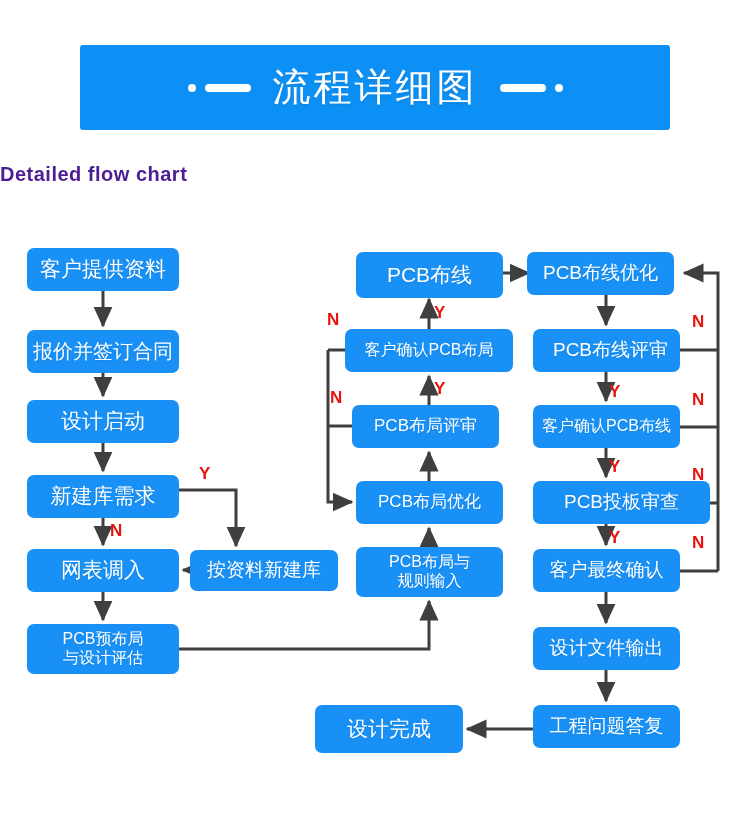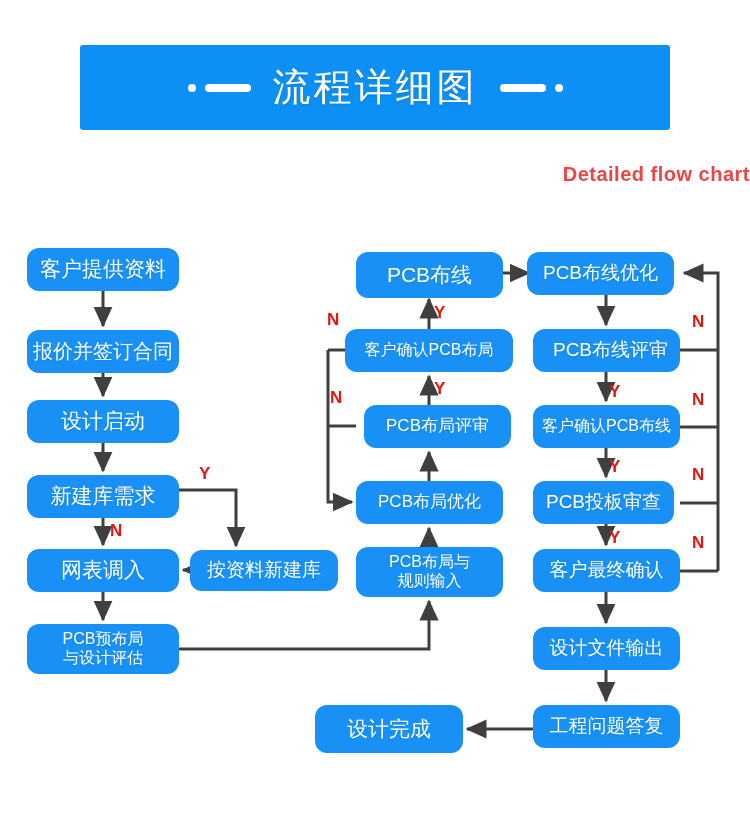--- a/index.html
+++ b/index.html
@@ -16,27 +16,27 @@
   }
   .banner-title{
     color:#ffffff;font-size:38px;font-weight:normal;letter-spacing:3px;
     text-shadow:0 2px 3px rgba(0,0,0,.10);
     white-space:nowrap;
   }
   .deco{display:flex;align-items:center;gap:9px;}
   .deco .dot{width:8px;height:8px;border-radius:50%;background:#ffffff;}
   .deco .bar{width:46px;height:8px;border-radius:4px;background:#ffffff;}
   .subtitle{
-    position:absolute;left:0;top:163px;width:750px;text-align:right;
-    color:#ef4444;font-size:20px;font-weight:bold;letter-spacing:.5px;
+    position:absolute;left:0;top:163px;width:750px;text-align:left;
+    color:#4c1d95;font-size:20px;font-weight:bold;letter-spacing:.5px;
   }
   .canvas{position:absolute;left:0;top:0;width:750px;height:829px;}
   svg.wires{position:absolute;left:0;top:0;width:750px;height:829px;}
   .node{
-    position:absolute;background:#1890f5;border-radius:12px;
+    position:absolute;background:#1890f5;border-radius:7px;
     color:#ffffff;display:flex;align-items:center;justify-content:center;
     text-align:center;line-height:1.18;box-sizing:border-box;
     text-shadow:0 1px 2px rgba(0,0,0,.08);
     white-space:pre-line;
   }
   .lbl{
     position:absolute;color:#e8140f;font-size:17px;font-weight:bold;
     font-family:"Liberation Sans","DejaVu Sans",sans-serif;
   }
 </style>
@@ -114,27 +114,27 @@
   <div class="node" style="left:27px;top:330px;width:152px;height:43px;font-size:20px;">报价并签订合同</div>
   <div class="node" style="left:27px;top:400px;width:152px;height:43px;font-size:21px;">设计启动</div>
   <div class="node" style="left:27px;top:475px;width:152px;height:43px;font-size:21px;">新建库需求</div>
   <div class="node" style="left:27px;top:549px;width:152px;height:43px;font-size:21px;">网表调入</div>
   <div class="node" style="left:190px;top:550px;width:148px;height:41px;font-size:19px;">按资料新建库</div>
   <div class="node" style="left:27px;top:624px;width:152px;height:50px;font-size:16px;">PCB预布局
 与设计评估</div>
   <div class="node" style="left:356px;top:547px;width:147px;height:50px;font-size:16px;">PCB布局与
 规则输入</div>
   <div class="node" style="left:356px;top:481px;width:147px;height:43px;font-size:17px;">PCB布局优化</div>
-  <div class="node" style="left:364px;top:405px;width:147px;height:43px;font-size:17px;">PCB布局评审</div>
+  <div class="node" style="left:352px;top:405px;width:147px;height:43px;font-size:17px;">PCB布局评审</div>
   <div class="node" style="left:345px;top:329px;width:168px;height:43px;font-size:16px;">客户确认PCB布局</div>
   <div class="node" style="left:356px;top:252px;width:147px;height:46px;font-size:21px;">PCB布线</div>
   <div class="node" style="left:527px;top:252px;width:147px;height:43px;font-size:19px;">PCB布线优化</div>
   <div class="node" style="left:533px;top:329px;width:147px;height:43px;font-size:19px;padding-left:8px;">PCB布线评审</div>
   <div class="node" style="left:533px;top:405px;width:147px;height:43px;font-size:16px;">客户确认PCB布线</div>
-  <div class="node" style="left:533px;top:481px;width:141px;height:43px;font-size:19px;">PCB投板审查</div>
+  <div class="node" style="left:533px;top:481px;width:177px;height:43px;font-size:19px;">PCB投板审查</div>
   <div class="node" style="left:533px;top:549px;width:147px;height:43px;font-size:19px;">客户最终确认</div>
   <div class="node" style="left:533px;top:627px;width:147px;height:43px;font-size:19px;">设计文件输出</div>
   <div class="node" style="left:533px;top:705px;width:147px;height:43px;font-size:19px;">工程问题答复</div>
   <div class="node" style="left:315px;top:705px;width:148px;height:48px;font-size:21px;">设计完成</div>
 
   <div class="lbl" style="left:199px;top:464px;">Y</div>
   <div class="lbl" style="left:110px;top:521px;">N</div>
   <div class="lbl" style="left:327px;top:310px;">N</div>
   <div class="lbl" style="left:434px;top:303px;">Y</div>
   <div class="lbl" style="left:330px;top:388px;">N</div>

